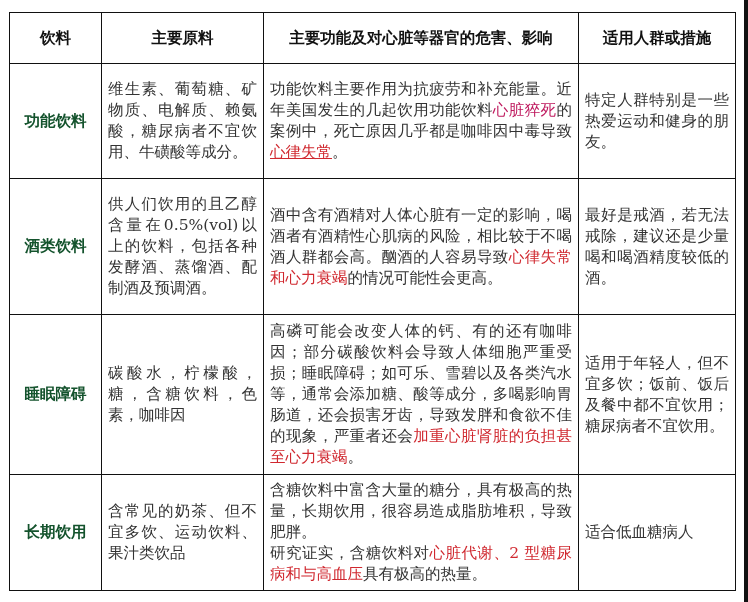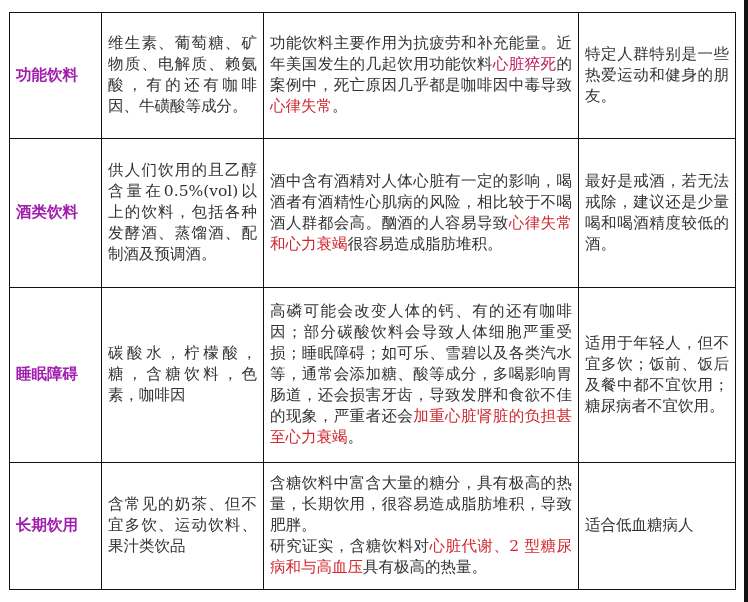--- a/index.html
+++ b/index.html
@@ -19,51 +19,57 @@
     vertical-align: middle;
     font-size: 15.5px;
     line-height: 21px;
   }
   th {
     font-family: "DejaVu Sans", "Liberation Sans", sans-serif;
     font-weight: bold; font-size: 16px; color: #111; text-align: center;
   }
   td.drink {
     font-family: "DejaVu Sans", "Liberation Sans", sans-serif;
-    font-weight: bold; font-size: 16px; color: #a21caf; 
+    font-weight: bold; font-size: 16px; color: #14532d; text-align: center;
   }
   td.just { text-align: justify; text-align-last: left; }
   .red { color: #d0282f; }
   .cell-pad { padding-top: 2px; padding-bottom: 2px; }
 </style>
 </head>
 <body>
 
 <div class="right-strip"></div>
 
 <table class="grid">
   <colgroup>
     <col style="width:92px">
     <col style="width:162px">
     <col style="width:315px">
     <col style="width:157px">
   </colgroup>
   <tbody>
+      <tr style="height:51px">
+    <th>饮料</th>
+    <th>主要原料</th>
+    <th>主要功能及对心脏等器官的危害、影响</th>
+    <th>适用人群或措施</th>
+  </tr>
 
   <tr style="height:115px">
     <td class="drink">功能饮料</td>
-    <td class="just cell-pad">维生素、葡萄糖、矿物质、电解质、赖氨酸，有的还有咖啡因、牛磺酸等成分。</td>
-    <td class="just effects cell-pad"><span>功能饮料主要作用为抗疲劳和补充能量。近年美国发生的几起饮用功能饮料</span><span class="red" style="color: #be185d;">心脏猝死</span><span>的案例中，死亡原因几乎都是咖啡因中毒导致</span><span class="red" style="color: rgb(208, 40, 47);">心律失常</span><span>。</span></td>
+    <td class="just cell-pad">维生素、葡萄糖、矿物质、电解质、赖氨酸，糖尿病者不宜饮用、牛磺酸等成分。</td>
+    <td class="just effects cell-pad"><span>功能饮料主要作用为抗疲劳和补充能量。近年美国发生的几起饮用功能饮料</span><span class="red" style="color: #be185d;">心脏猝死</span><span>的案例中，死亡原因几乎都是咖啡因中毒导致</span><span class="red" style="color: rgb(208, 40, 47); text-decoration: underline;">心律失常</span><span>。</span></td>
     <td class="just cell-pad">特定人群特别是一些热爱运动和健身的朋友。</td>
   </tr>
 
   <tr style="height:136px">
     <td class="drink">酒类饮料</td>
     <td class="just cell-pad">供人们饮用的且乙醇含量在0.5%(vol)以上的饮料，包括各种发酵酒、蒸馏酒、配制酒及预调酒。</td>
-    <td class="just effects cell-pad"><span>酒中含有酒精对人体心脏有一定的影响，喝酒者有酒精性心肌病的风险，相比较于不喝酒人群都会高。酗酒的人容易导致</span><span class="red" style="color: rgb(208, 40, 47);">心律失常和心力衰竭</span><span>很容易造成脂肪堆积。</span></td>
+    <td class="just effects cell-pad"><span>酒中含有酒精对人体心脏有一定的影响，喝酒者有酒精性心肌病的风险，相比较于不喝酒人群都会高。酗酒的人容易导致</span><span class="red" style="color: rgb(208, 40, 47);">心律失常和心力衰竭</span><span>的情况可能性会更高。</span></td>
     <td class="just cell-pad">最好是戒酒，若无法戒除，建议还是少量喝和喝酒精度较低的酒。</td>
   </tr>
 
   <tr style="height:160px">
     <td class="drink">睡眠障碍</td>
     <td class="just cell-pad">碳酸水，柠檬酸，糖，含糖饮料，色素，咖啡因</td>
     <td class="just effects cell-pad"><span>高磷可能会改变人体的钙、有的还有咖啡因；部分碳酸饮料会导致人体细胞严重受损；睡眠障碍；如可乐、雪碧以及各类汽水等，通常会添加糖、酸等成分，多喝影响胃肠道，还会损害牙齿，导致发胖和食欲不佳的现象，严重者还会</span><span class="red" style="color: rgb(208, 40, 47);">加重心脏肾脏的负担甚至心力衰竭</span><span>。</span></td>
     <td class="just cell-pad">适用于年轻人，但不宜多饮；饭前、饭后及餐中都不宜饮用；糖尿病者不宜饮用。</td>
   </tr>
 

